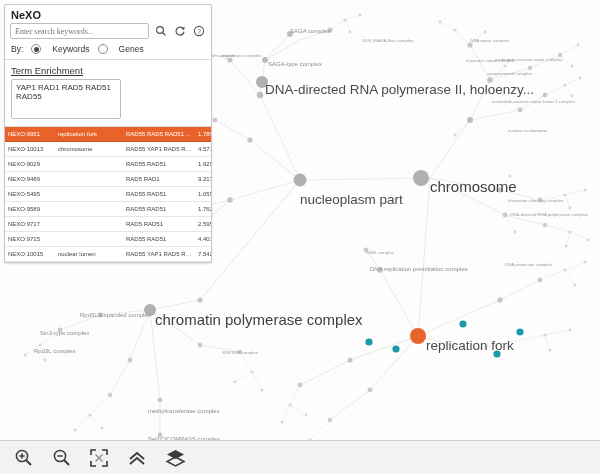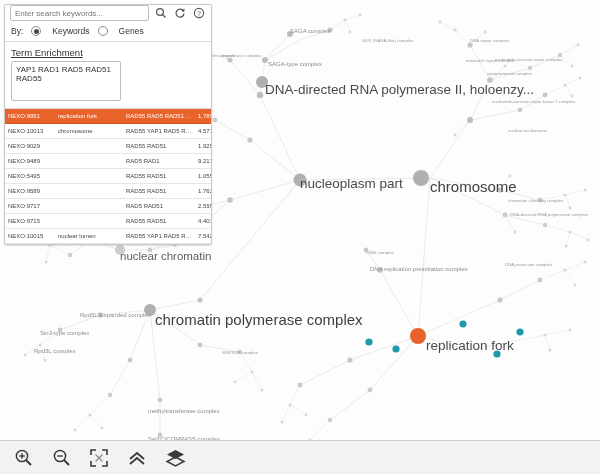--- a/index.html
+++ b/index.html
@@ -68,21 +68,21 @@
   .search-input {
     flex: 1;
     height: 16px;
     border: 1px solid #bdbdbd;
     border-radius: 2px;
     font-size: 8px;
     padding: 0 4px;
     color: #777;
     background: #fff;
     box-sizing: border-box;
-    font-family: Liberation Sans, sans-serif;
+    font-family: Liberation Serif, serif;
   }
   .icon-btn {
     width: 15px;
     height: 15px;
     display: inline-flex;
     align-items: center;
     justify-content: center;
     cursor: pointer;
     color: #555;
   }
@@ -422,21 +422,21 @@
         <div class="net-label tiny" style="left: 470px; top: 38px;">DNA repair complex</div>
         <div class="net-label tiny" style="left: 495px; top: 57px;">nucleotide-excision repair complex</div>
         <div class="net-label tiny" style="left: 466px; top: 58px;">mismatch repair complex</div>
         <div class="net-label tiny" style="left: 487px; top: 71px;">synaptonemal complex</div>
         <div class="net-label tiny" style="left: 492px; top: 99px;">nucleotide-excision repair factor 1 complex</div>
         <div class="net-label tiny" style="left: 508px; top: 128px;">nuclear nucleosome</div>
         <div class="net-label tiny" style="left: 197px; top: 53px;">condensin complex</div>
         <div class="net-label tiny" style="left: 222px; top: 53px;">transferase complex</div>
         <div class="net-label small" style="left: 268px; top: 61px;">SAGA-type complex</div>
         <div class="net-label xbig" style="left: 265px; top: 82px;">DNA-directed RNA polymerase II, holoenzy...</div>
-        <div class="net-label xbig" style="left: 300px; top: 176px;">nucleoplasm part</div>
+        <div class="net-label xbig" style="left: 300px; top: 192px;">nucleoplasm part</div>
         <div class="net-label huge" style="left: 430px; top: 178px;">chromosome</div>
         <div class="net-label tiny" style="left: 508px; top: 198px;">chromatin silencing complex</div>
         <div class="net-label tiny" style="left: 510px; top: 212px;">DNA-directed RNA polymerase complex</div>
         <div class="net-label small" style="left: 94px; top: 205px;">histone acetyltransferase complex</div>
         <div class="net-label small" style="left: 84px; top: 205px;">NuA4/H2A histone acetyltransferase complex</div>
         <div class="net-label tiny" style="left: 366px; top: 250px;">CMG complex</div>
         <div class="net-label small" style="left: 370px; top: 266px;">DNA replication preinitiation complex</div>
         <div class="net-label tiny" style="left: 505px; top: 262px;">DNA protection complex</div>
         <div class="net-label big" style="left: 120px; top: 250px;">nuclear chromatin</div>
         <div class="net-label small" style="left: 80px; top: 312px;">Rpd3L-Expanded complex</div>
@@ -444,20 +444,21 @@
         <div class="net-label xbig" style="left: 426px; top: 338px;">replication fork</div>
         <div class="net-label small" style="left: 40px; top: 330px;">Sin3-type complex</div>
         <div class="net-label small" style="left: 34px; top: 348px;">Rpd3L complex</div>
         <div class="net-label tiny" style="left: 222px; top: 350px;">SWI/SNF complex</div>
         <div class="net-label small" style="left: 148px; top: 408px;">methyltransferase complex</div>
         <div class="net-label small" style="left: 148px; top: 436px;">Set1C/COMPASS complex</div>
       </div>
   </div>
 
   <div id="panel">
+    <div id="panel-title">NeXO</div>
 
     <div class="search-row">
       <input class="search-input" type="text" placeholder="Enter search keywords..." style="">
       <span class="icon-btn">
         <svg width="12" height="12" viewBox="0 0 12 12">
             <circle cx="5" cy="5" r="3.4" fill="none" stroke="#555" stroke-width="1.2"></circle>
             <line x1="7.5" y1="7.5" x2="10.5" y2="10.5" stroke="#555" stroke-width="1.3"></line>
           </svg>
       </span>
       <span class="icon-btn">

